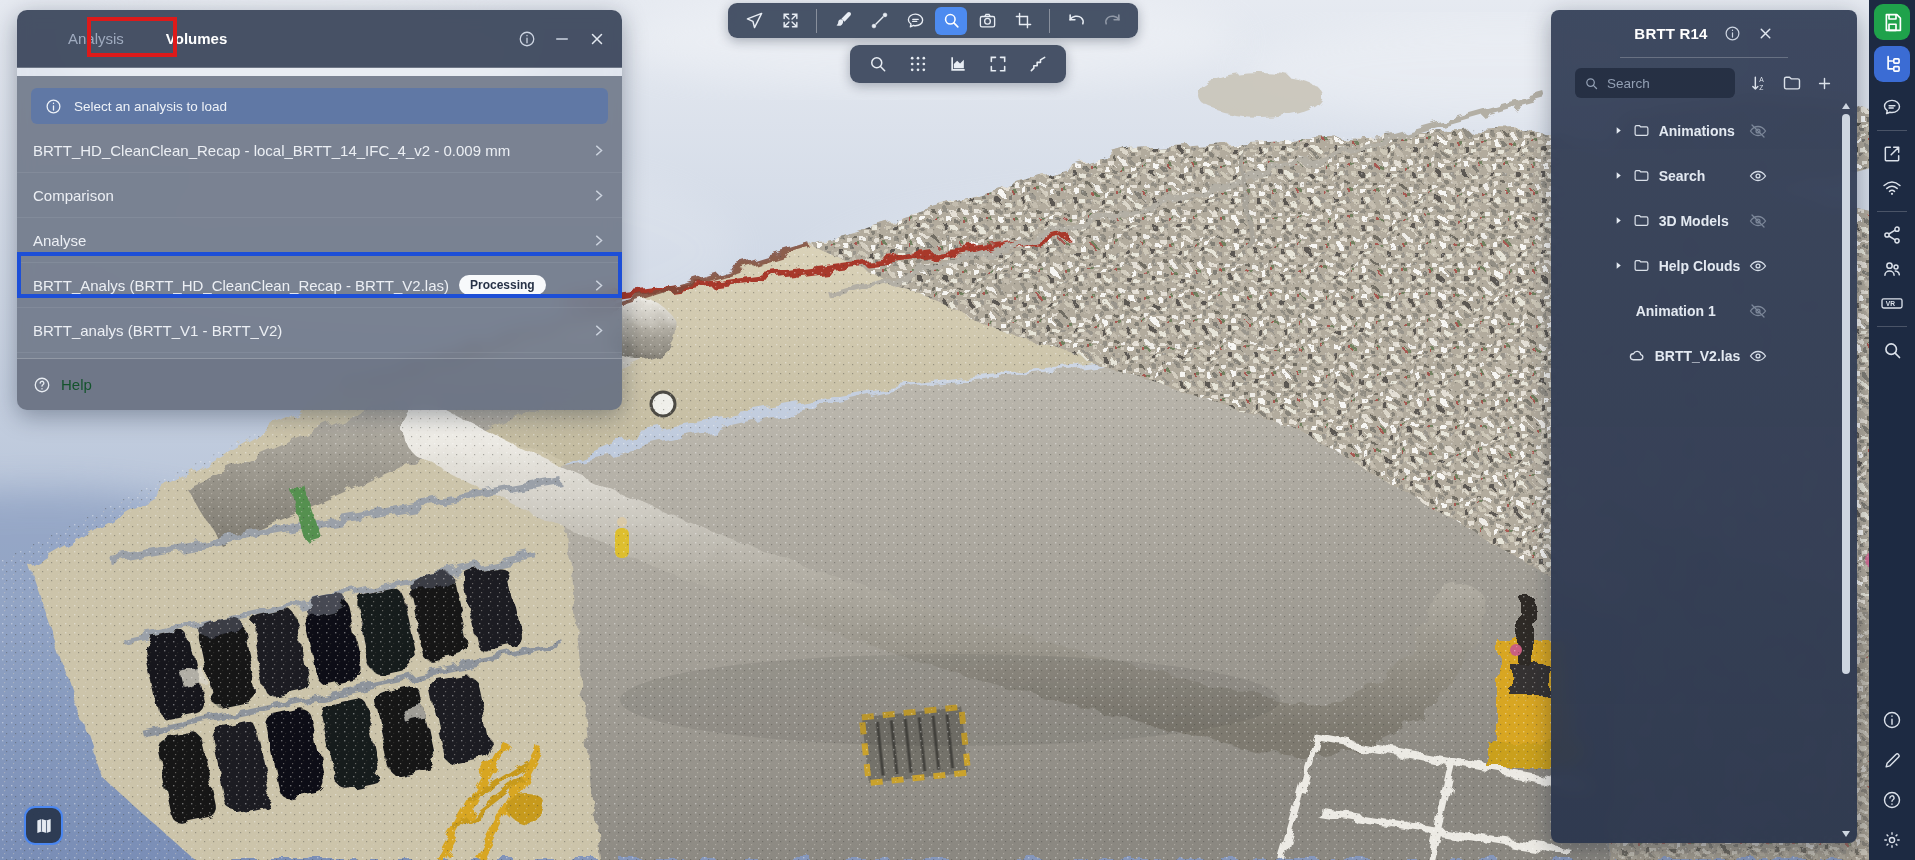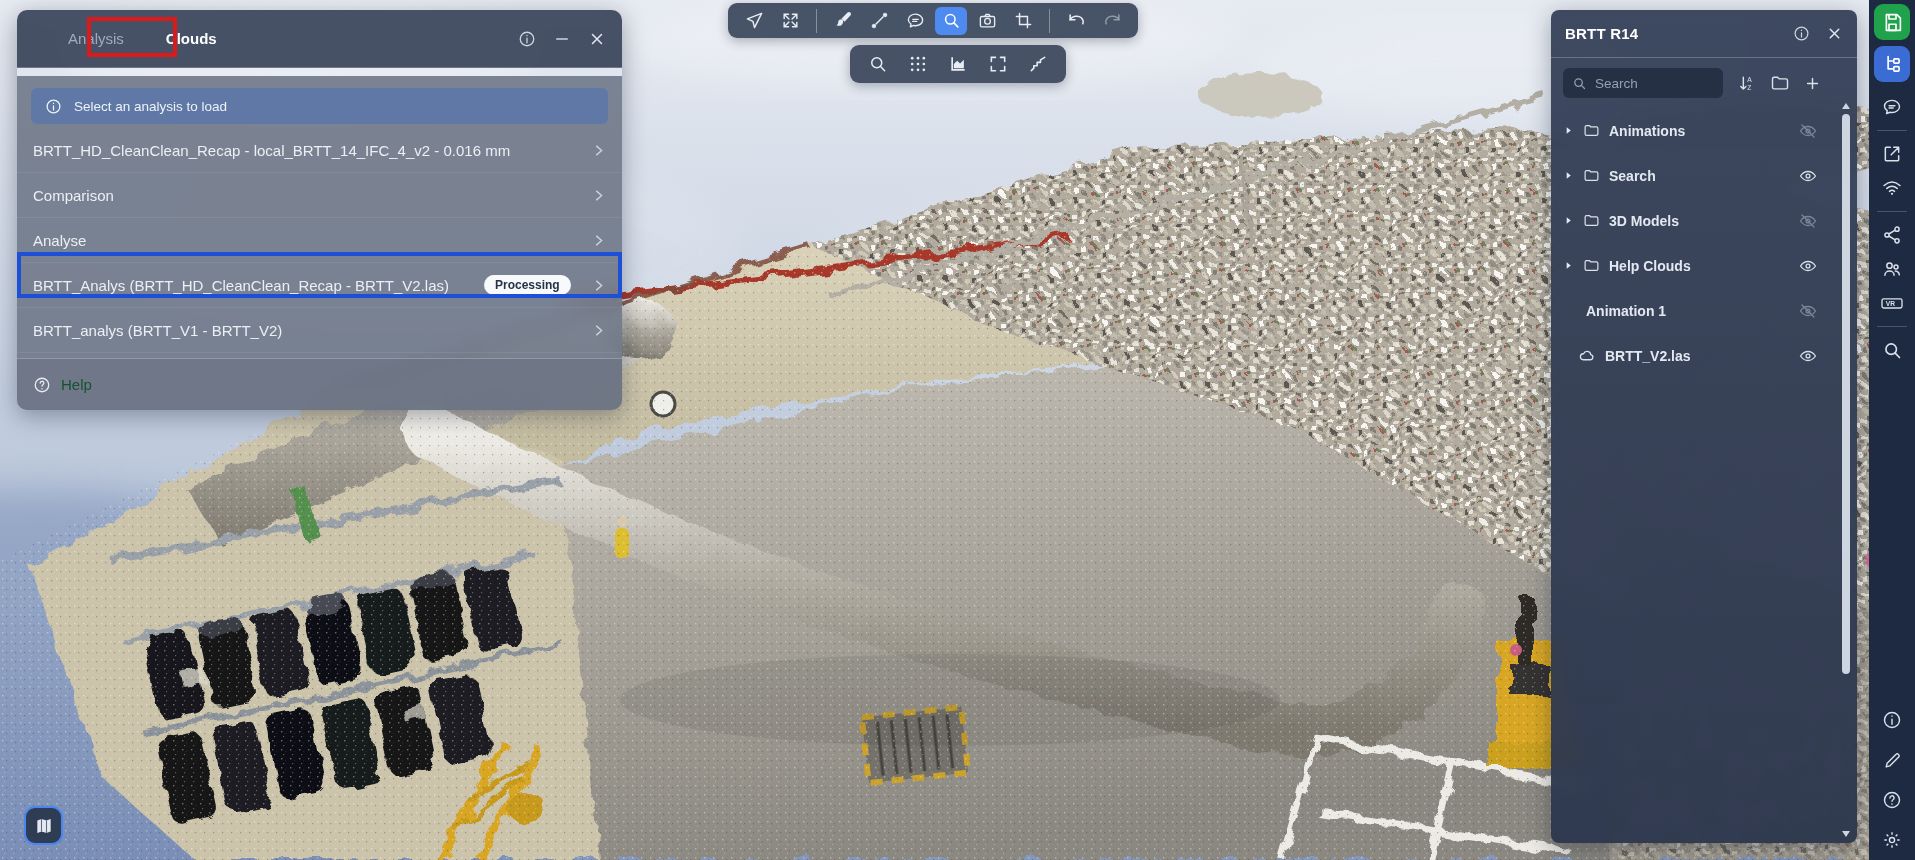--- a/index.html
+++ b/index.html
@@ -23,39 +23,39 @@
   .tab.active { color:#ffffff; font-weight:700; margin-left:42px; }
   .red-annot { position:absolute; left:70px; top:7px; width:90px; height:40px; border:4px solid #dd1a1a; z-index:5; }
   .hdr-icons { margin-left:auto; display:flex; align-items:center; gap:17px; }
   .hdr-icons svg { display:block; }
   .lpanel-body { flex:1; background:rgba(111,120,136,.90); display:flex; flex-direction:column; border-radius:0 0 10px 10px; position:relative; }
   .banner { margin:12px 14px 4px 14px; height:36px; flex:0 0 36px; background:rgba(95,120,166,.95); border-radius:6px;
             display:flex; align-items:center; gap:12px; padding:18px 14px; color:#eef2f8; font-size:13.5px; }
   .aitem { height:45px; flex:0 0 45px; display:flex; align-items:center; padding:0 16px; gap:10px;
            color:#eceff4; font-size:15px; border-bottom:1px solid rgba(255,255,255,.07); cursor:pointer; }
   .aitem .chev { margin-left:auto; }
-  .badge { background:#f7f9fb; color:#273247; font-size:12px; font-weight:700; padding:3px 11px; border-radius:12px;margin-left:25px; }
+  .badge { background:#f7f9fb; color:#273247; font-size:12px; font-weight:700; padding:3px 11px; border-radius:12px; }
   .blue-annot { position:absolute; left:0; top:176px; width:100%; height:46px; border:4px solid #1d4fd7; z-index:6; pointer-events:none; }
   .lpanel-footer { margin-top:auto; height:52px; flex:0 0 52px; border-top:1px solid rgba(255,255,255,.25);
                    display:flex; align-items:center; gap:10px; padding:8px 16px; color:#14532d; font-size:15px;
                    background:rgba(104,113,129,.55); border-radius:0 0 10px 10px; cursor:pointer; }
 
   
   .tbar { position:absolute; z-index:25; background:rgba(62,74,95,.95); border-radius:9px; display:flex; align-items:center; box-shadow:0 3px 12px rgba(10,20,40,.3); }
   .tbar-main { left:728px; top:3px; height:35px; padding:0 10px; gap:4px; }
   .tbar-sub  { left:850px; top:45px; height:38px; padding:0 12px; gap:8px; }
   .tool { width:32px; height:28px; display:flex; align-items:center; justify-content:center; border-radius:6px; cursor:pointer; }
   .tool.active { background:#4d8bf0; }
   .tool.dim { opacity:.45; }
   .tb-sep { width:1px; height:24px; background:rgba(255,255,255,.35); margin:0 6px; }
 
   
   .rsidebar { position:absolute; left:1551px; top:10px; width:306px; height:833px; z-index:30;
               background:linear-gradient(180deg, rgba(55,66,90,.96), rgba(43,54,77,.95));
-              border-radius:8px; box-shadow:0 6px 24px rgba(10,20,40,.35); display:flex; flex-direction:column; }
+              border-radius:8px; box-shadow:0 6px 24px rgba(10,20,40,.35); display:flex; flex-direction:column;align-items:center; }
   .rs-header { height:48px; flex:0 0 48px; display:flex; align-items:center; padding:0 14px; gap:16px;
                border-bottom:1px solid rgba(255,255,255,.22); }
   .rs-title { color:#fff; font-size:15px; font-weight:700; letter-spacing:.2px; }
   .rs-header .hdr-icons { gap:16px; }
   .rs-controls { height:50px; flex:0 0 50px; display:flex; align-items:center; padding:0 12px; gap:14px; }
   .searchbox { flex:0 0 160px; height:30px; background:rgba(20,30,48,.55); border-radius:6px; display:flex; align-items:center; gap:8px; padding:0 9px; }
   .searchbox input { background:transparent; border:none; outline:none; color:#c9d2e0; font-size:13.5px; width:110px; font-family:"Liberation Sans",sans-serif; }
   .searchbox input::placeholder { color:#93a0b4; }
   .tree { display:flex; flex-direction:column; }
   .trow { height:45px; flex:0 0 45px; display:flex; align-items:center; padding:0 40px 0 12px; gap:9px; cursor:pointer; }
@@ -331,21 +331,21 @@
   <div class="tool">
     <svg class="icn" width="20" height="20" viewBox="0 0 24 24" fill="none" stroke="#e8edf4" stroke-width="1.9" stroke-linecap="round" stroke-linejoin="round">
         <path d="M4 20l3-3v-3h4v-4h4V7l5-3"></path>
       </svg>
   </div>
 </div>
 
 <div class="lpanel glass">
   <div class="lpanel-header">
     <span class="tab inactive">Analysis</span>
-    <span class="tab active">Clouds</span>
+    <span class="tab active">Volumes</span>
     <div class="red-annot"></div>
     <div class="hdr-icons">
       <span>
           <svg class="icn" width="18" height="18" viewBox="0 0 24 24" fill="none" stroke="#cdd5e2" stroke-width="1.7">
             <circle cx="12" cy="12" r="9"></circle>
             <path d="M12 11v6 M12 7.2v.4" stroke-linecap="round"></path>
           </svg>
         </span>
       <span>
           <svg class="icn" width="18" height="18" viewBox="0 0 24 24" stroke="#cdd5e2" stroke-width="2" stroke-linecap="round">
@@ -363,21 +363,21 @@
     <div class="banner">
       <span>
           <svg class="icn" width="17" height="17" viewBox="0 0 24 24" fill="none" stroke="#eef2f8" stroke-width="1.8">
             <circle cx="12" cy="12" r="9"></circle>
             <path d="M12 11v6 M12 7.2v.4" stroke-linecap="round"></path>
           </svg>
         </span>
       <span>Select an analysis to load</span>
     </div>
     <div class="aitem">
-      <span>BRTT_HD_CleanClean_Recap - local_BRTT_14_IFC_4_v2 - 0.016 mm</span>
+      <span>BRTT_HD_CleanClean_Recap - local_BRTT_14_IFC_4_v2 - 0.009 mm</span>
       <span class="chev">
           <svg class="icn" width="15" height="15" viewBox="0 0 24 24" fill="none" stroke="#ccd3de" stroke-width="2.2" stroke-linecap="round">
             <path d="M9 5l8 7-8 7"></path>
           </svg>
         </span>
     </div>
     <div class="aitem">
       <span>Comparison</span>
       <span class="chev">
           <svg class="icn" width="15" height="15" viewBox="0 0 24 24" fill="none" stroke="#ccd3de" stroke-width="2.2" stroke-linecap="round">

